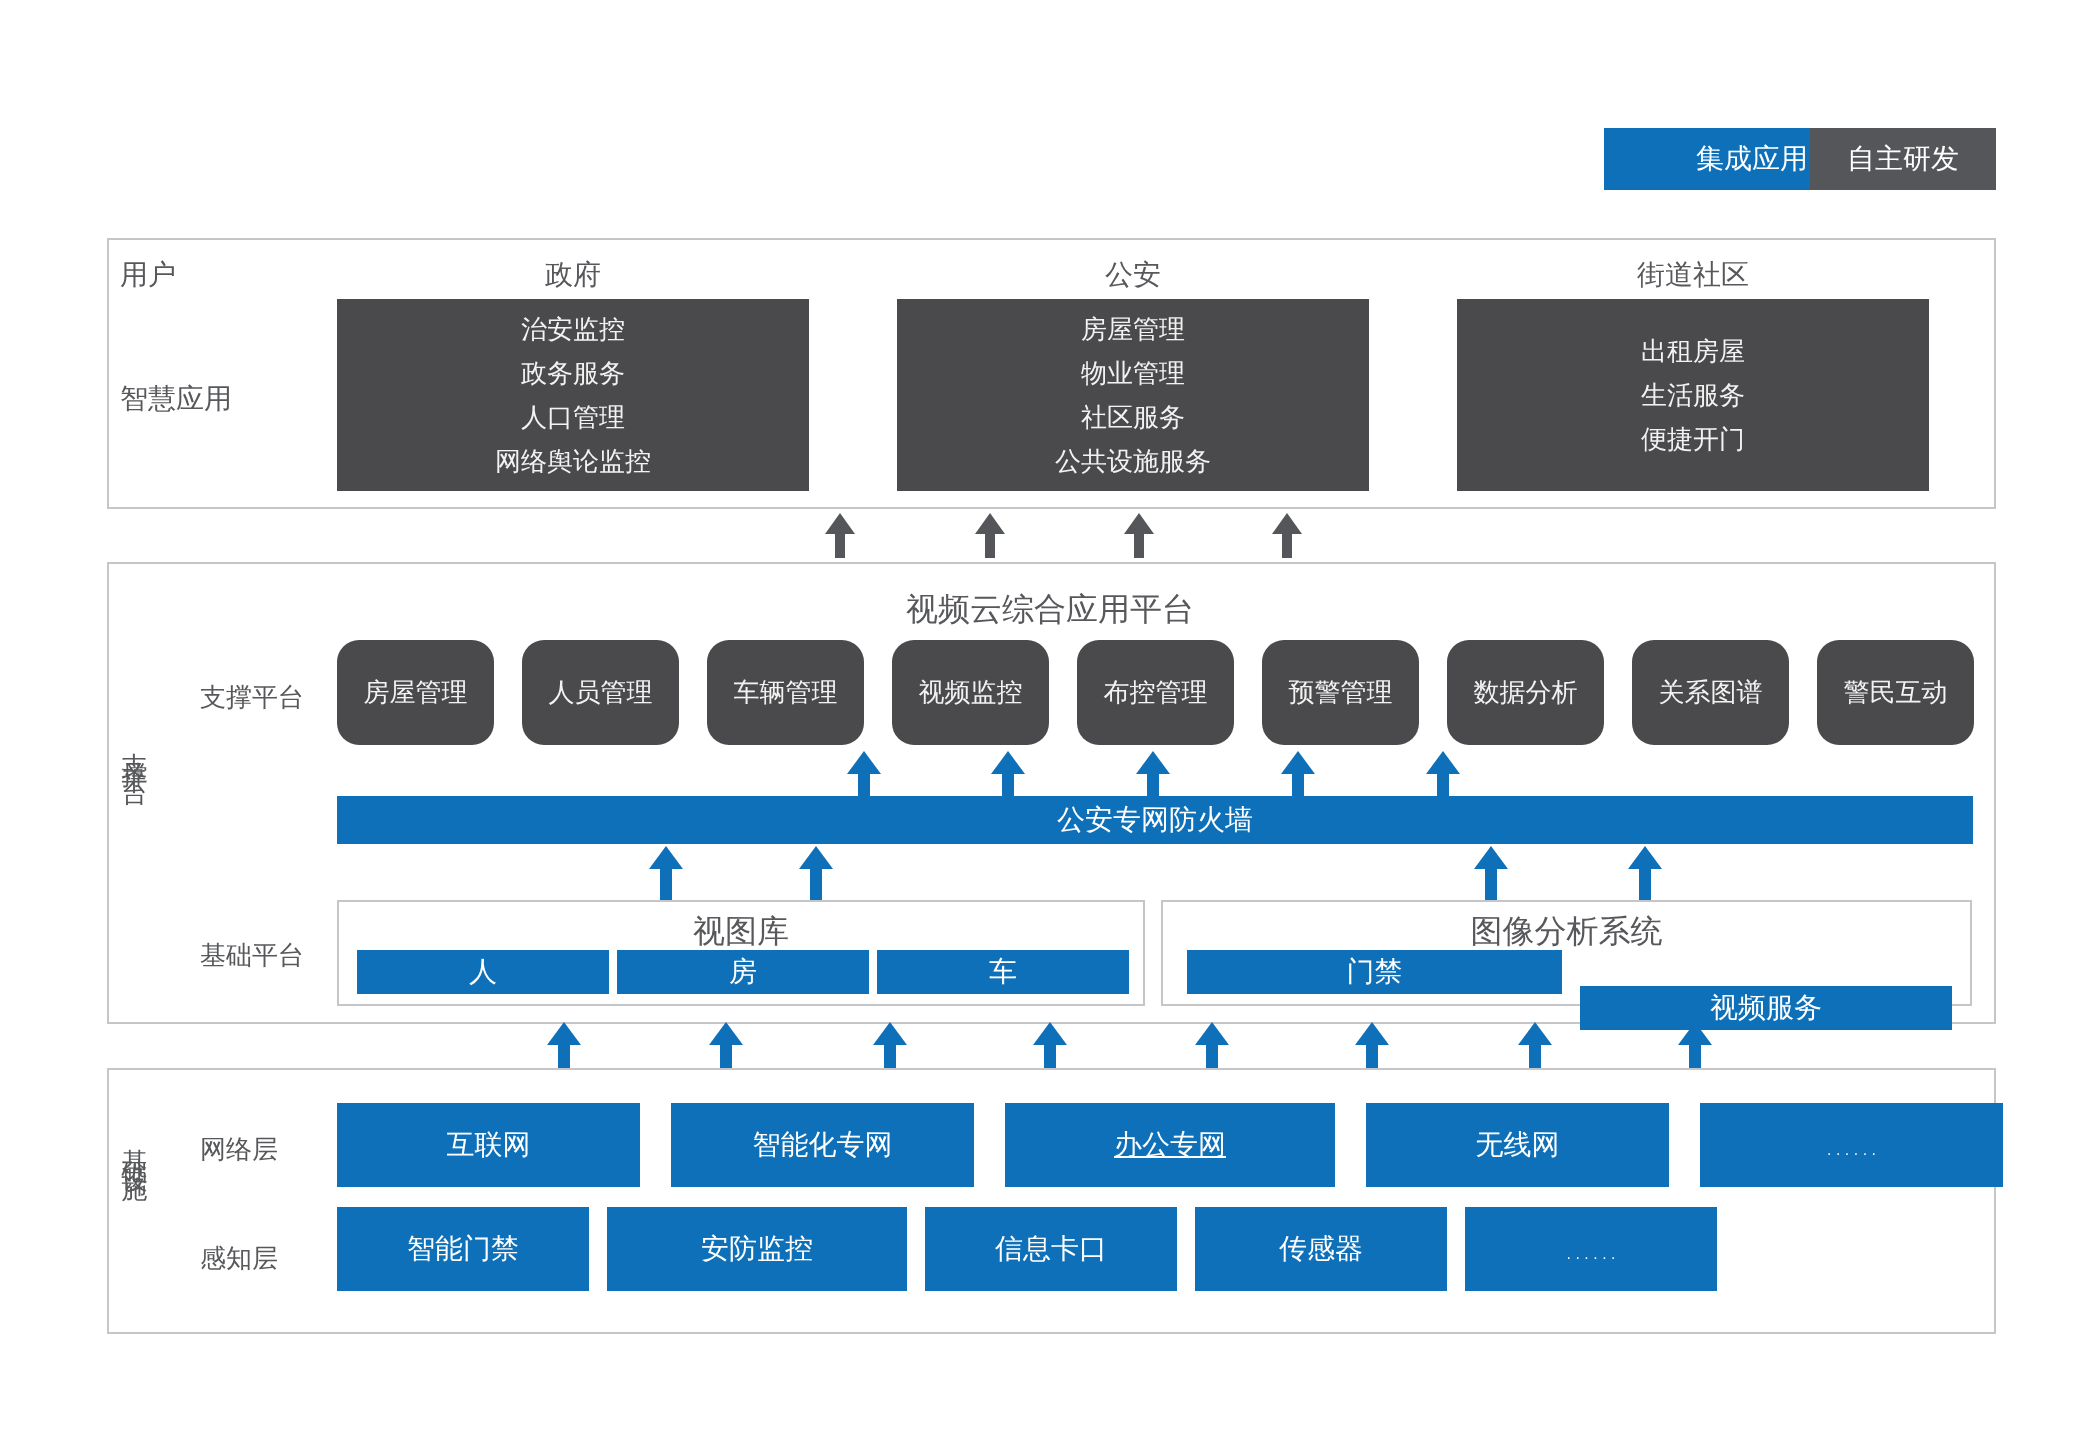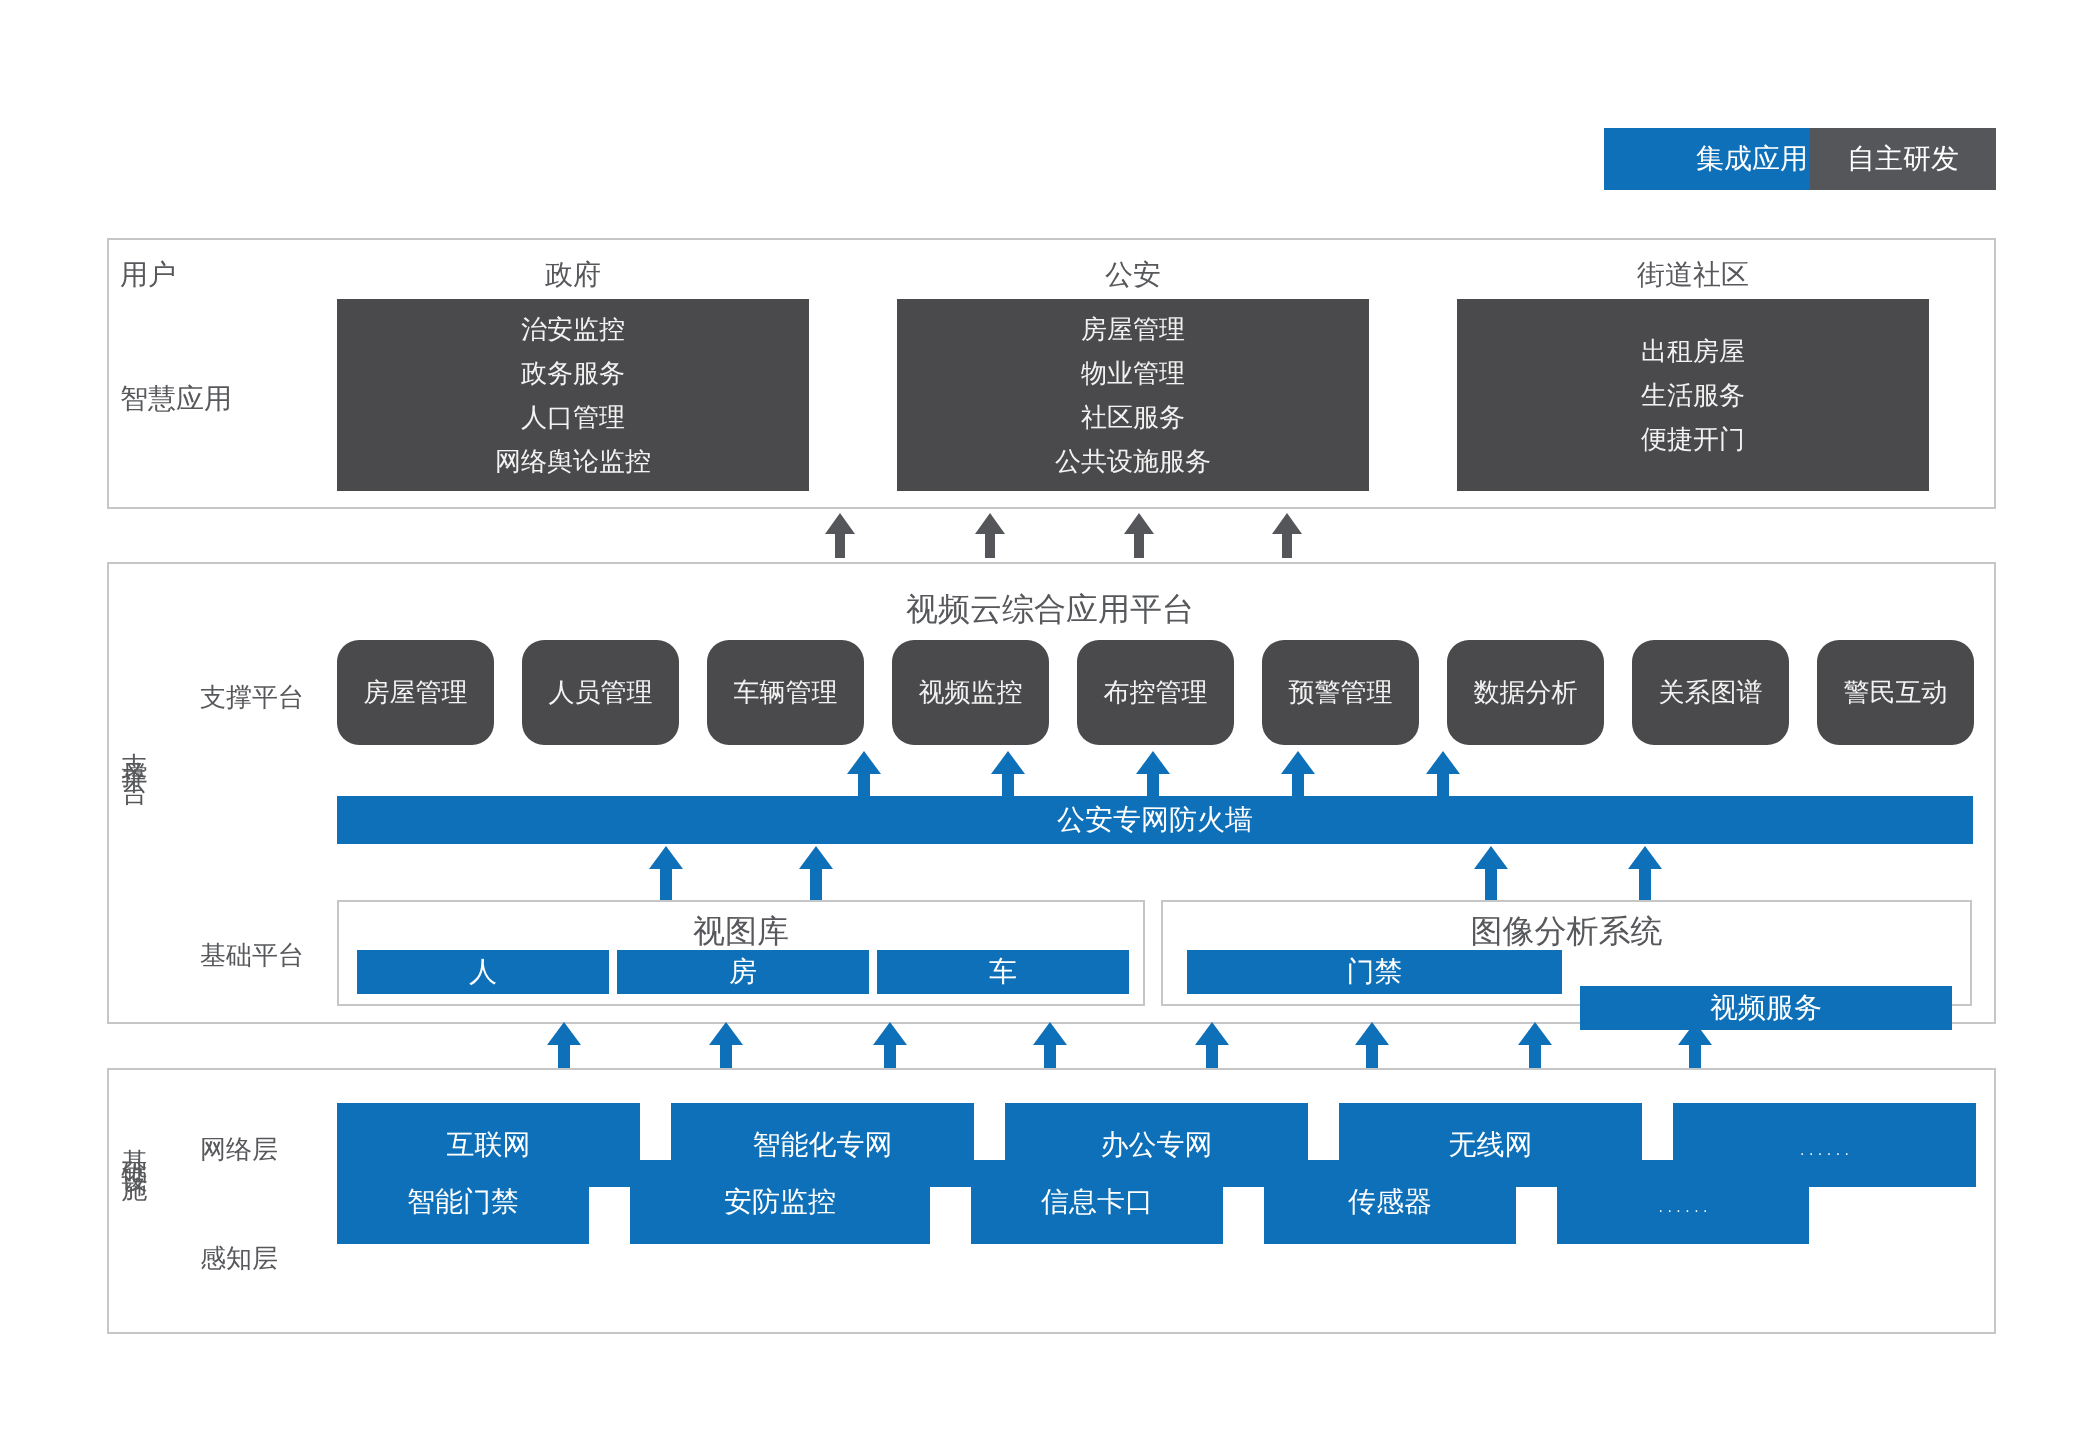--- a/index.html
+++ b/index.html
@@ -196,27 +196,27 @@
     </div>
 
   <div class="panel" style="left:107px;top:1068px;width:1889px;height:266px;"></div>
 
   <div class="vtext" style="left:122px;top:1128px;">基础设施</div>
 
   <div class="lbl-s" style="left:200px;top:1132px;">网络层</div>
   <div class="brow" style="left:337px;top:1103px;gap:31px;">
     <div class="bbox" style="width:303px;height:84px;">互联网</div>
     <div class="bbox" style="width:303px;height:84px;">智能化专网</div>
-    <div class="bbox" style="width:303px;height:84px;">办公专网</div>
+    <div class="bbox" style="width:330px;height:84px;text-decoration:underline;">办公专网</div>
     <div class="bbox" style="width:303px;height:84px;">无线网</div>
     <div class="bbox" style="width:303px;height:84px;">......</div>
   </div>
 
   <div class="lbl-s" style="left:200px;top:1241px;">感知层</div>
-  <div class="brow" style="left:337px;top:1160px;gap:41px;">
+  <div class="brow" style="left:337px;top:1207px;gap:18px;">
     <div class="bbox" style="width:252px;height:84px;">智能门禁</div>
     <div class="bbox" style="width:300px;height:84px;">安防监控</div>
     <div class="bbox" style="width:252px;height:84px;">信息卡口</div>
     <div class="bbox" style="width:252px;height:84px;">传感器</div>
     <div class="bbox" style="width:252px;height:84px;">......</div>
   </div>
 
 </div>
 
 </body></html>

